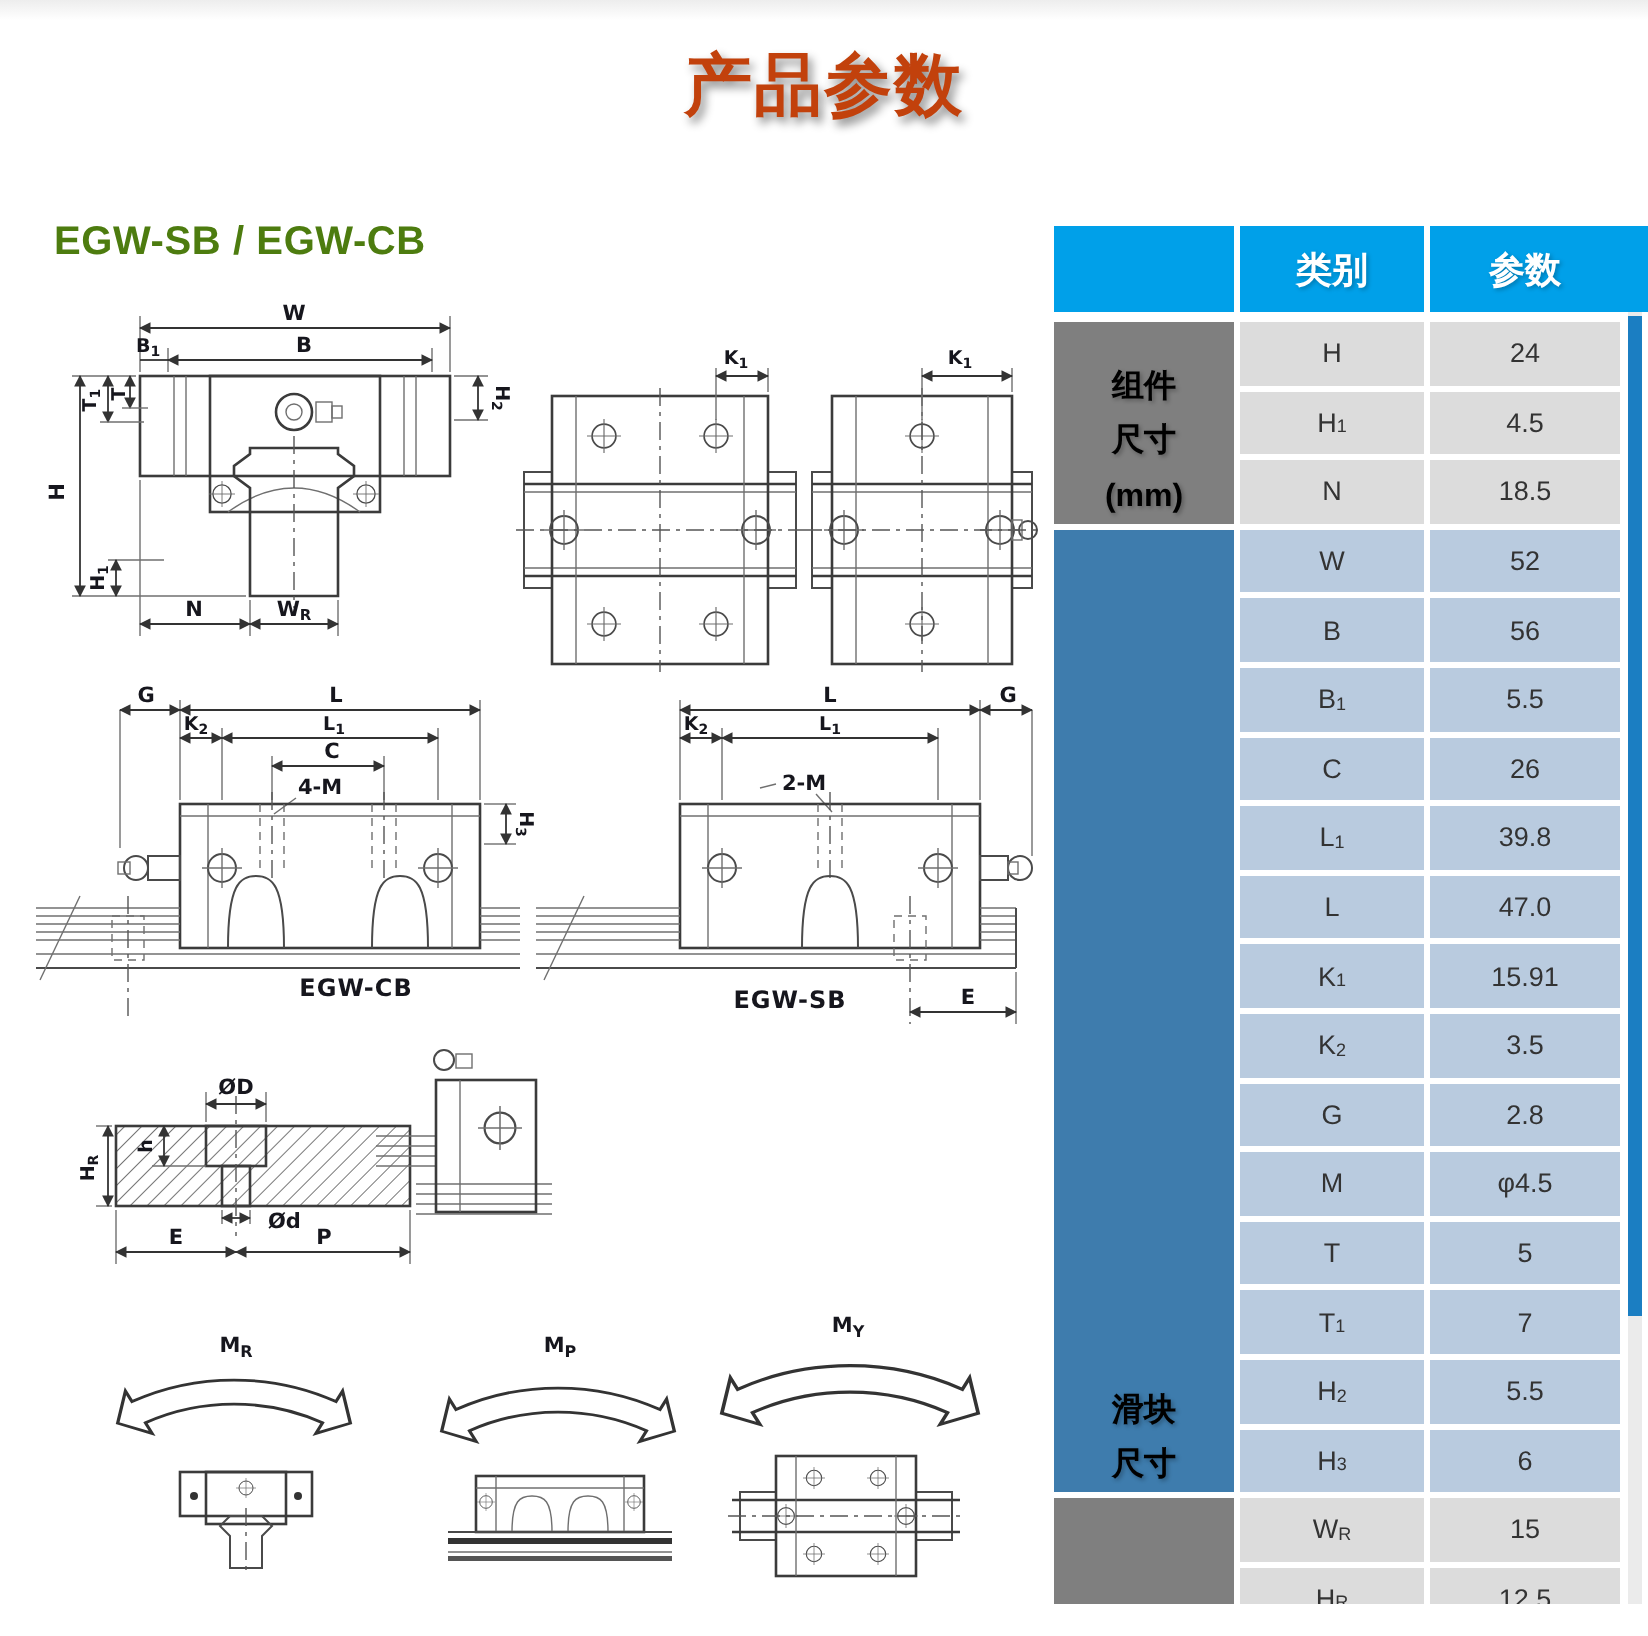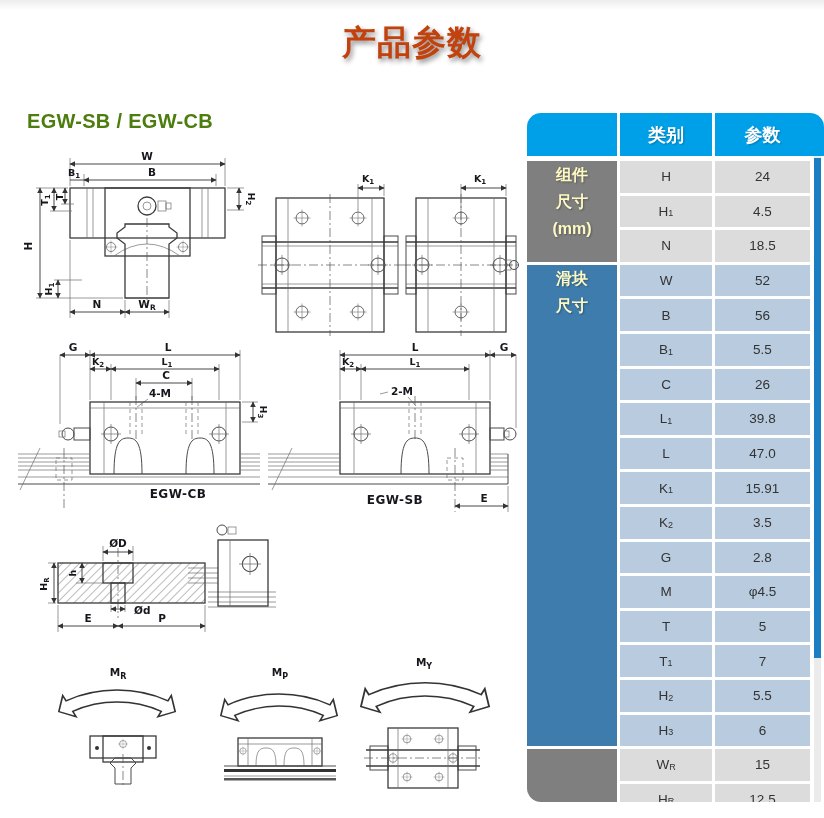--- a/index.html
+++ b/index.html
@@ -14,30 +14,30 @@
   .topband{position:absolute;left:0;top:0;width:824px;height:10px;
     background:linear-gradient(#ededed,#ffffff);}
   .page-title{position:absolute;left:0;top:20px;width:824px;text-align:center;
     font-size:34px;font-weight:bold;color:#c2410c;letter-spacing:1px;
     text-shadow:2px 3px 5px rgba(0,0,0,.45);}
   .subtitle{position:absolute;left:27px;top:110px;font-size:20px;font-weight:bold;
     color:#4d7c0f;letter-spacing:.3px;}
 
   
   .spec-table{position:absolute;left:527px;top:113px;width:297px;height:689px;
-    overflow:hidden;background:#fff;border-radius:14px;}
+    overflow:hidden;background:#fff;}
   .thead{display:flex;gap:3px;height:43px;}
   .th{background:var(--header-blue);color:#fff;font-weight:bold;font-size:18px;
     display:flex;align-items:center;justify-content:center;
     text-shadow:1px 1px 2px rgba(0,0,0,.25);}
   .th1{width:90px;} .th2{width:92px;} .th3{flex:1;padding-right:14px;}
   .tbody{display:grid;grid-template-columns:90px 92px 95px;grid-auto-rows:31.6px;
     gap:3px;margin-top:5px;width:283px;}
-  .group-cell{display:flex;flex-direction:column;justify-content:flex-start;align-items:center;
-    color:#fef9c3;font-weight:bold;font-size:16px;line-height:1.7;
+  .group-cell{display:flex;flex-direction:column;justify-content:flex-end;align-items:center;
+    color:#000000;font-weight:bold;font-size:16px;line-height:1.7;
     text-shadow:1px 1px 2px rgba(0,0,0,.3);}
   .group-cell.gray{background:var(--group-gray);} .group-cell.blue{background:var(--group-blue);}
   .cell{display:flex;align-items:center;justify-content:center;font-size:13.5px;color:#333;}
   .cell.gray{background:var(--row-gray);} .cell.blue{background:var(--row-blue);}
   .cell sub{font-size:9px;line-height:0;transform:translateY(2px);}
 
   .scroll-track{position:absolute;left:814px;top:156px;width:7px;height:646px;background:#ebebeb;}
   .scroll-thumb{position:absolute;left:814px;top:158px;width:7px;height:500px;background:var(--scroll-thumb);}
 
   

